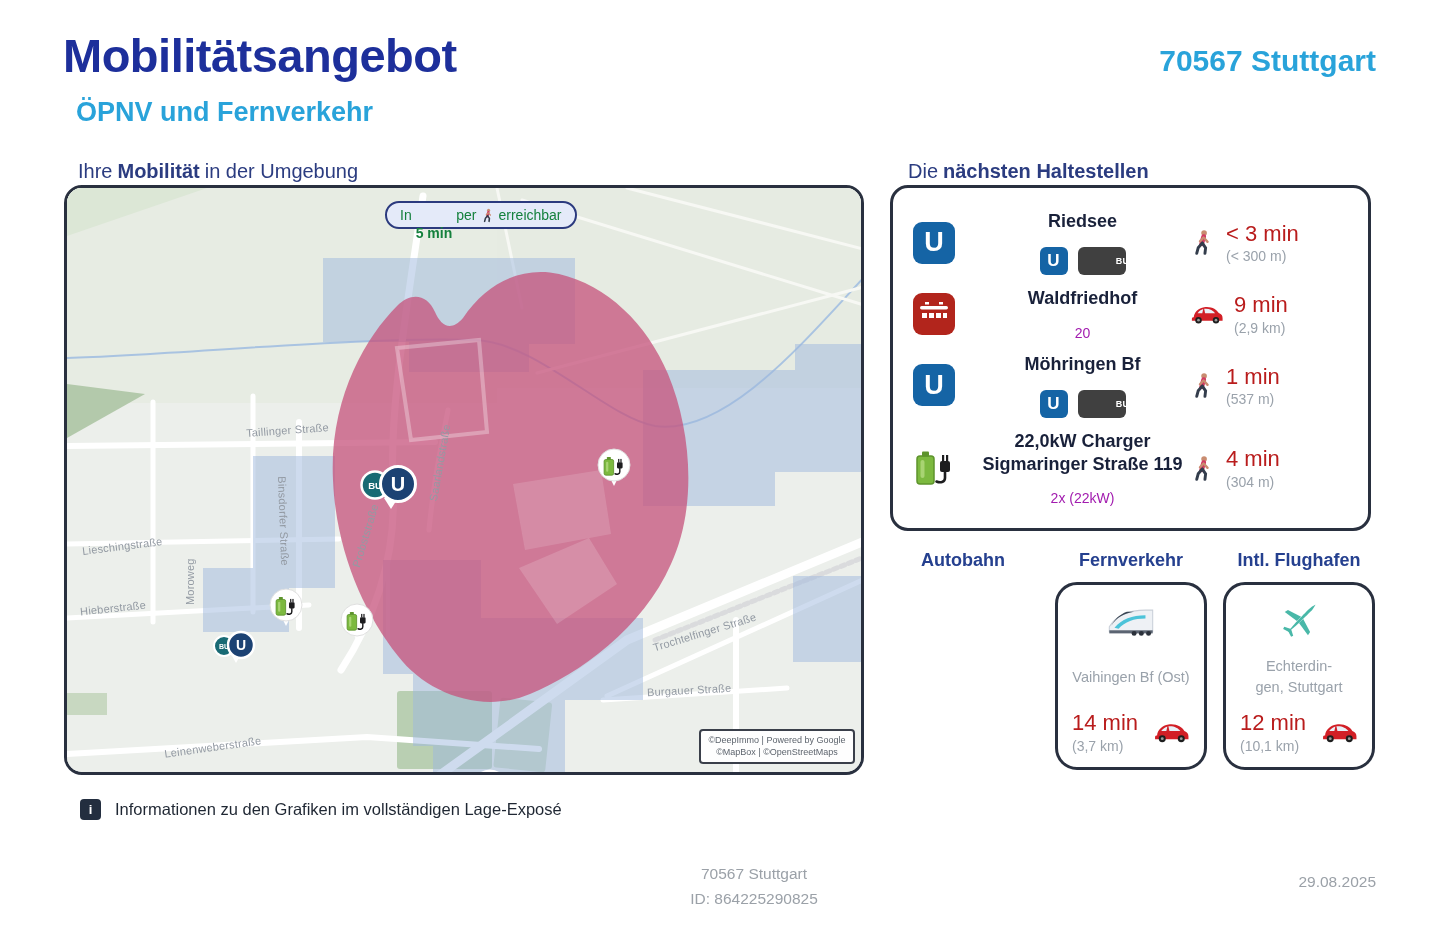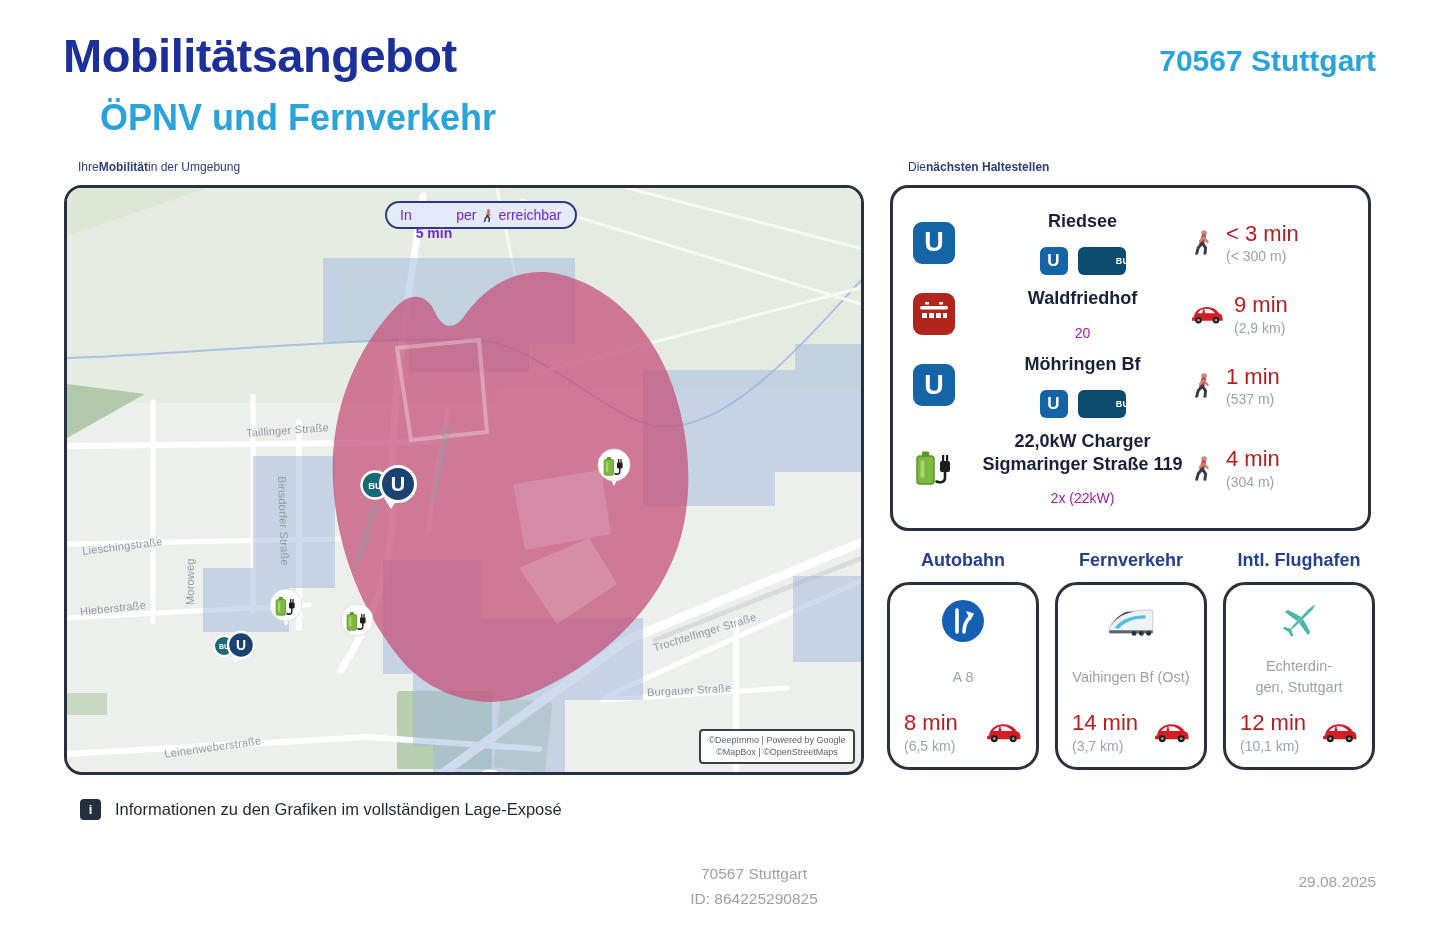--- a/index.html
+++ b/index.html
@@ -5,40 +5,40 @@
   * { margin:0; padding:0; box-sizing:border-box; }
   html,body { background:#ffffff; }
   #root {
     position:relative; width:1440px; height:942px; background:#ffffff;
     font-family:"Liberation Sans", sans-serif; overflow:hidden;
   }
   .abs { position:absolute; }
 
   
   .page-title { left:63px; top:28px; font-size:47px; font-weight:bold; color:#1d2f9b; letter-spacing:-0.5px; }
-  .page-subtitle { left:76px; top:97px; font-size:36px; font-weight:bold; color:#29a3da;margin-left:24px; }
+  .page-subtitle { left:76px; top:97px; font-size:27px; font-weight:bold; color:#29a3da; }
   .page-location { right:64px; top:44px; font-size:30px; font-weight:bold; color:#29a3da; }
 
   
-  .section-label { font-size:12px; color:#2b3c80; display:flex; }
+  .section-label { font-size:20px; color:#2b3c80; display:flex; gap:5px; }
   .section-label b { font-weight:bold; }
   .map-label { left:78px; top:160px; }
   .stops-label { left:908px; top:160px; }
 
   
   .map-card {
     left:64px; top:185px; width:800px; height:590px;
     border:3px solid #29303f; border-radius:18px; overflow:hidden; background:#ecefeb;
   }
   .map-svg { position:absolute; left:0; top:0; }
   .map-badge {
     position:absolute; left:318px; top:13px; height:28px; padding:0 13px;
     background:#e4eaf9; border:2px solid #2b3a7e; border-radius:15px;
     display:inline-flex; align-items:center; gap:4px;
-    font-size:14px; color:#6d28d9; white-space:nowrap;
+    font-size:14px; color:#15803d; white-space:nowrap;
   }
   .map-badge b { font-weight:bold;margin-top:35px; }
   .map-attrib {
     position:absolute; right:6px; bottom:8px; width:156px; padding:3px 4px;
     background:rgba(255,255,255,0.93); border:2px solid #3a3f4a; border-radius:4px;
     font-size:9px; line-height:1.4; color:#5d646d; text-align:center;
   }
   .street { position:absolute; font-size:11px; color:#939aa3; white-space:nowrap; letter-spacing:0.2px; }
   .s0 { left:179px; top:236px; transform:rotate(-4deg); }
   .s1 { left:221px; top:288px; transform:rotate(88deg); transform-origin:0 0; }
@@ -61,21 +61,21 @@
   .stop-row { display:grid; grid-template-columns:66px 1fr 168px; align-items:center; }
   .stop-main-icon { width:42px; height:42px; border-radius:9px; display:flex; align-items:center; justify-content:center; }
   .u-square { background:#1564a5; color:#fff; font-weight:bold; font-size:27px; }
   .bus-square { background:#b2251c; }
   .stop-center { display:flex; flex-direction:column; align-items:center; gap:15px; text-align:center; }
   .stop-name { font-size:18px; font-weight:bold; color:#19213a; line-height:1.25; max-width:235px; }
   .stop-line { font-size:14px; color:#a21caf; }
   .badge-row { display:flex; gap:10px; }
   .mini-badge { width:28px; height:28px; border-radius:6px; display:flex; align-items:center; justify-content:center; color:#fff; font-weight:bold; }
   .mini-u { background:#1564a5; font-size:17px; }
-  .mini-bus { background:#0c4a6e; font-size:9px; letter-spacing:0.2px;padding-left:48px; }
+  .mini-bus { background:#404040; font-size:9px; letter-spacing:0.2px;padding-left:48px; }
   .stop-right { display:flex; align-items:center; gap:10px; padding-left:4px; }
   .time-block { display:flex; flex-direction:column; }
   .time-val { font-size:22px; font-weight:normal; color:#b91c1c; line-height:1.25; }
   .dist-val { font-size:14px; color:#9aa2ab; line-height:1.3; }
 
   
   .tcard { position:absolute; top:550px; width:152px; text-align:center; }
   .tc1 { left:887px; } .tc2 { left:1055px; } .tc3 { left:1223px; }
   .tcard-title { font-size:18px; font-weight:bold; color:#25408f; margin-bottom:11px; }
   .tcard-box {
@@ -354,42 +354,20 @@
         <div class="time-block">
           <span class="time-val">4 min</span>
           <span class="dist-val">(304 m)</span>
         </div>
       </div>
     </div>
   </div>
 
   <div class="tcard tc1">
     <div class="tcard-title">Autobahn</div>
-    <div class="tcard-box">
-      <div class="tcard-icon">
-        <svg width="44" height="44" viewBox="0 0 44 44">
-          <circle cx="22" cy="22" r="21" fill="#155fb4"></circle>
-          <g stroke="#fff" stroke-width="3.6" fill="none" stroke-linecap="round">
-            <path d="M16,33 C16,25 16,19 16,11"></path>
-            <path d="M23,33 C23,27 25,22 29,18"></path>
-          </g>
-          <path d="M25,12 L33,14.5 L29.5,21.5 Z" fill="#fff"></path>
-        </svg>
-      </div>
-      <div class="tcard-name">A 8</div>
-      <div class="tcard-bottom">
-        <div class="time-block tcard-time">
-          <span class="time-val">8 min</span>
-          <span class="dist-val">(6,5 km)</span>
-        </div>
-        <svg width="37" height="25" viewBox="0 0 36 24">
-            <use href="#red-car"></use>
-          </svg>
-      </div>
-    </div>
   </div>
 
   <div class="tcard tc2">
     <div class="tcard-title">Fernverkehr</div>
     <div class="tcard-box">
       <div class="tcard-icon">
         <svg width="46" height="31" viewBox="0 0 44 30">
           <path d="M1,25 L1,20 C8,9 19,4 36,4 L43,4 L43,25 Z" fill="#eef1f5" stroke="#c9cfd8" stroke-width="1"></path>
           <path d="M3,19 C8,11 15,7 25,5.5 L18,5.5 C11,8 6,13 3,19 Z" fill="#3a4654"></path>
           <path d="M6,21 C13,13 23,9 36,9 L36,12 C25,12 16,15 10,22 Z" fill="#4cc3d9"></path>

